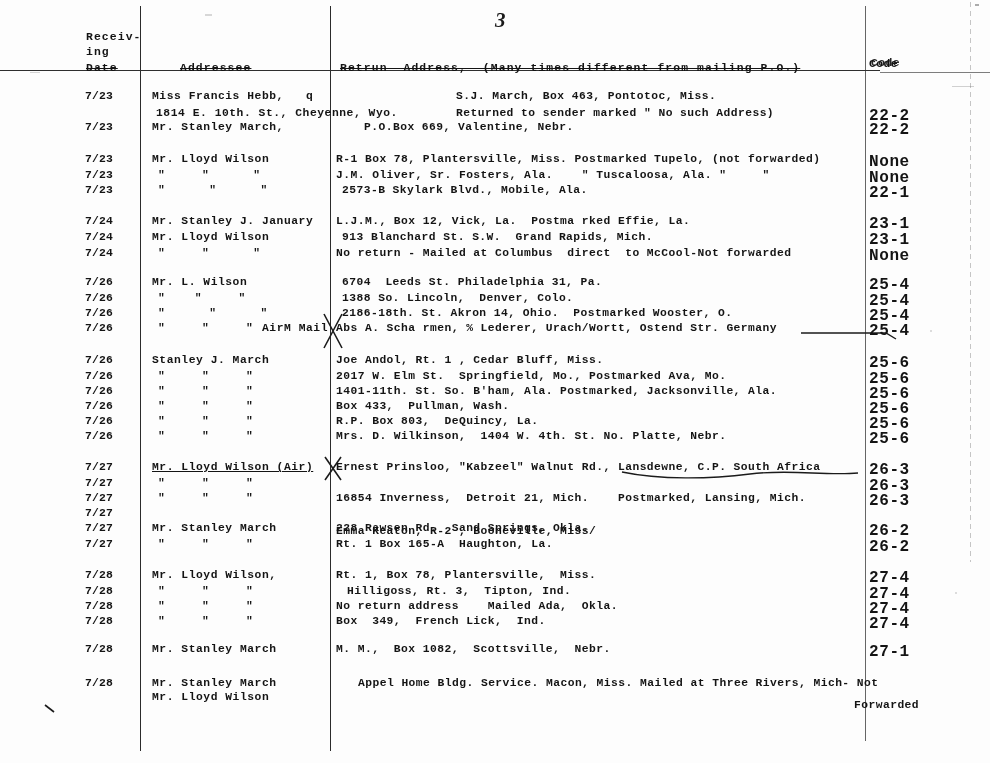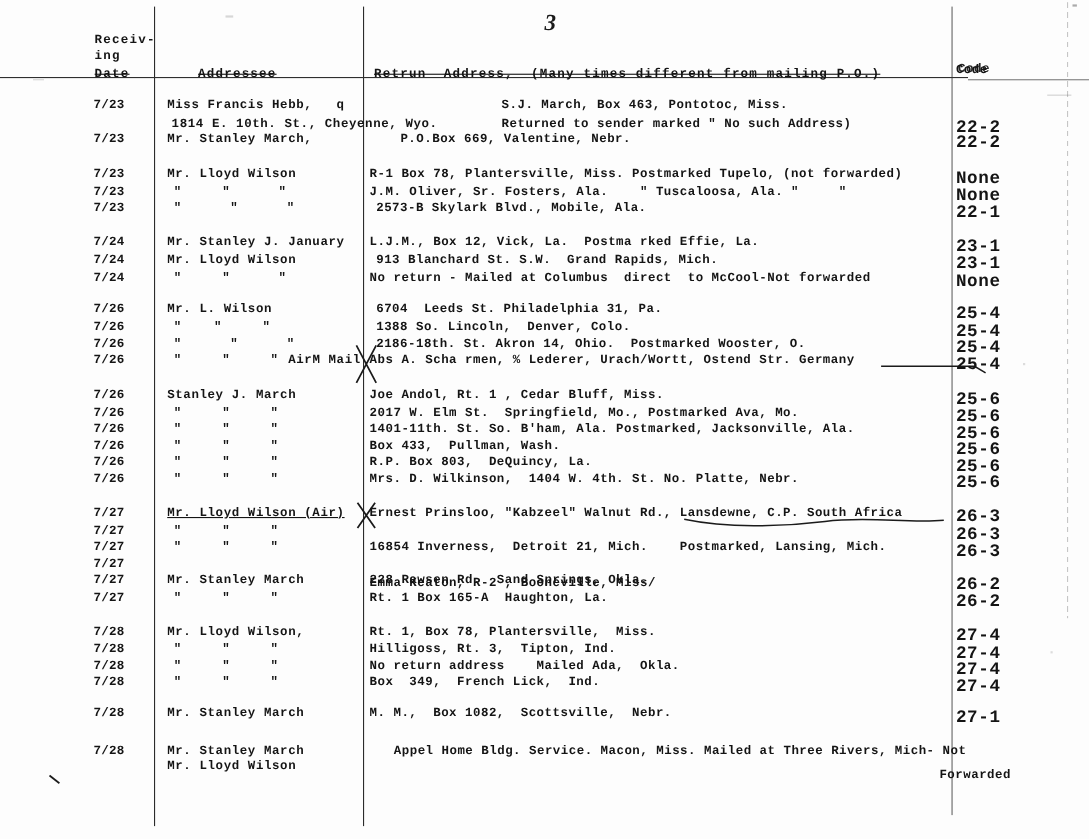--- a/index.html
+++ b/index.html
@@ -245,21 +245,21 @@
       <div class="t date" style="left: 85px; top: 539px;">7/27</div>
       <div class="t ditto" style="left: 158px; top: 539px;">"     "     "</div>
       <div class="t ret" style="left: 336px; top: 539px;">Rt. 1 Box 165-A  Haughton, La.</div>
       <div class="t code" style="left: 869px; top: 539px;">26-2</div>
       <div class="t date" style="left: 85px; top: 570px;">7/28</div>
       <div class="t addressee" style="left: 152px; top: 570px;">Mr. Lloyd Wilson,</div>
       <div class="t ret" style="left: 336px; top: 570px;">Rt. 1, Box 78, Plantersville,  Miss.</div>
       <div class="t code" style="left: 869px; top: 570px;">27-4</div>
       <div class="t date" style="left: 85px; top: 586px;">7/28</div>
       <div class="t ditto" style="left: 158px; top: 586px;">"     "     "</div>
-      <div class="t ret" style="left: 336px; top: 586px;">Hilligoss, Rt. 3,  Tipton, Ind.</div>
+      <div class="t ret" style="left: 347px; top: 586px;">Hilligoss, Rt. 3,  Tipton, Ind.</div>
       <div class="t code" style="left: 869px; top: 586px;">27-4</div>
       <div class="t date" style="left: 85px; top: 601px;">7/28</div>
       <div class="t ditto" style="left: 158px; top: 601px;">"     "     "</div>
       <div class="t ret" style="left: 336px; top: 601px;">No return address    Mailed Ada,  Okla.</div>
       <div class="t code" style="left: 869px; top: 601px;">27-4</div>
       <div class="t date" style="left: 85px; top: 616px;">7/28</div>
       <div class="t ditto" style="left: 158px; top: 616px;">"     "     "</div>
       <div class="t ret" style="left: 336px; top: 616px;">Box  349,  French Lick,  Ind.</div>
       <div class="t code" style="left: 869px; top: 616px;">27-4</div>
       <div class="t date" style="left: 85px; top: 644px;">7/28</div>

